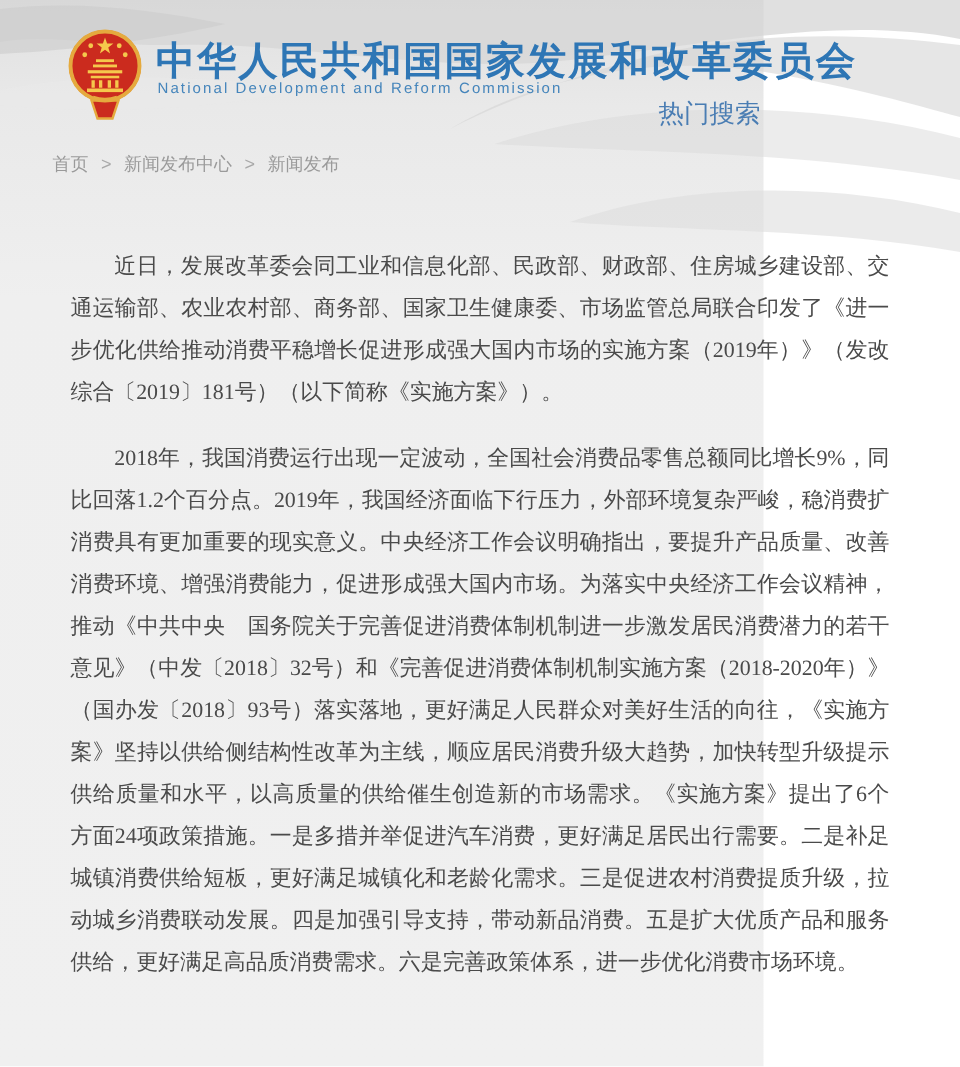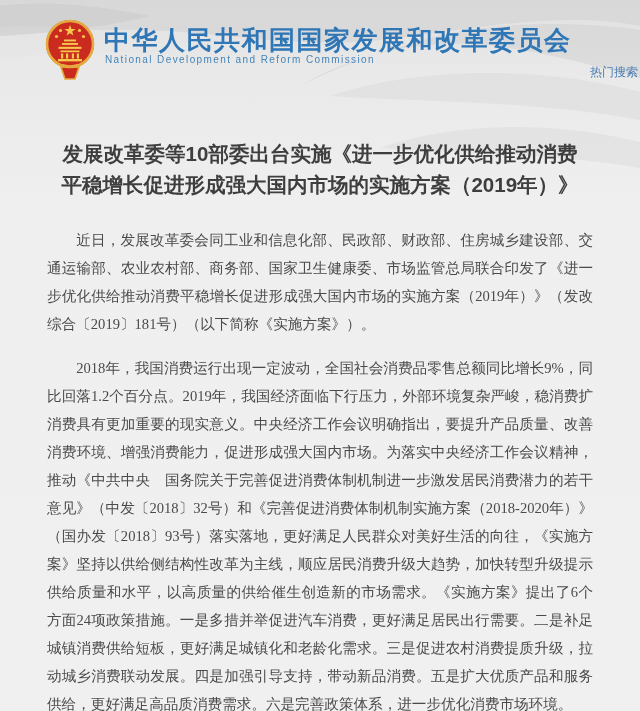--- a/index.html
+++ b/index.html
@@ -3,21 +3,21 @@
 <meta charset="utf-8">
 <style>
   html, body {
     margin: 0; padding: 0;
     width: 640px; height: 711px;
     overflow: hidden;
     font-family: "Liberation Sans", sans-serif;
   }
   .page {
     position: relative;
-    width: 640px; height: 711px;
+    width: 509px; height: 711px;
     background: linear-gradient(180deg, #e0e0e0 0%, #e9e9e9 10%, #efefef 28%, #f0f0f0 100%);
   }
   .bg-mountains {
     position: absolute; top: 0; left: 0;
     pointer-events: none;
   }
   
   .emblem {
     position: absolute; left: 44px; top: 17px;
     width: 52px; height: 64px;
@@ -28,21 +28,21 @@
     color: #2e76b5; letter-spacing: 1.5px;
     white-space: nowrap;
   }
   .title-en {
     position: absolute; left: 105px; top: 54px;
     font-size: 10px; color: #4585bb;
     letter-spacing: 1.4px; white-space: nowrap;
   }
   .hot-search {
     position: absolute; right: 2px; top: 64px;
-    font-size: 12px; color: #4a7db3;
+    font-size: 17px; color: #4a7db3;
     text-decoration: none; cursor: pointer;
   }
   
   .breadcrumb {
     position: absolute; left: 35px; top: 101px;
     font-size: 12px; color: #9a9a9a;
   }
   .breadcrumb a { color: #9a9a9a; text-decoration: none; cursor: pointer; }
   .breadcrumb .sep { margin: 0 5px; color: #a8a8a8; }
   
@@ -108,23 +108,26 @@
         <rect x="14" y="42" width="24" height="2.4" fill="#f5c84c"></rect>
 
         <path d="M18 48 A24 24 0 0 0 34 48" fill="none" stroke="#e5aa3e" stroke-width="2.4"></path>
       </svg>
     </span>
     <div class="title-cn">中华人民共和国国家发展和改革委员会</div>
     <div class="title-en">National Development and Reform Commission</div>
     <a class="hot-search">热门搜索</a>
   </header>
 
+  <nav class="breadcrumb">
+    <a>首页</a>
+    <span class="sep">&gt;</span>
+    <a>新闻发布中心</a>
+    <span class="sep">&gt;</span>
+    <a>新闻发布</a>
+  </nav>
 
   <main class="article">
-    <h1>
-      <span class="tl">发展改革委等10部委出台实施《进一步优化供给推动消费</span>
-      <span class="tl">平稳增长促进形成强大国内市场的实施方案（2019年）》</span>
-    </h1>
     <p class="first">近日，发展改革委会同工业和信息化部、民政部、财政部、住房城乡建设部、交通运输部、农业农村部、商务部、国家卫生健康委、市场监管总局联合印发了《进一步优化供给推动消费平稳增长促进形成强大国内市场的实施方案（2019年）》（发改综合〔2019〕181号）（以下简称《实施方案》）。</p>
     <p>2018年，我国消费运行出现一定波动，全国社会消费品零售总额同比增长9%，同比回落1.2个百分点。2019年，我国经济面临下行压力，外部环境复杂严峻，稳消费扩消费具有更加重要的现实意义。中央经济工作会议明确指出，要提升产品质量、改善消费环境、增强消费能力，促进形成强大国内市场。为落实中央经济工作会议精神，推动《中共中央　国务院关于完善促进消费体制机制进一步激发居民消费潜力的若干意见》（中发〔2018〕32号）和《完善促进消费体制机制实施方案（2018-2020年）》（国办发〔2018〕93号）落实落地，更好满足人民群众对美好生活的向往，《实施方案》坚持以供给侧结构性改革为主线，顺应居民消费升级大趋势，加快转型升级提示供给质量和水平，以高质量的供给催生创造新的市场需求。《实施方案》提出了6个方面24项政策措施。一是多措并举促进汽车消费，更好满足居民出行需要。二是补足城镇消费供给短板，更好满足城镇化和老龄化需求。三是促进农村消费提质升级，拉动城乡消费联动发展。四是加强引导支持，带动新品消费。五是扩大优质产品和服务供给，更好满足高品质消费需求。六是完善政策体系，进一步优化消费市场环境。</p>
   </main>
 
 </div>
 
 </body></html>

